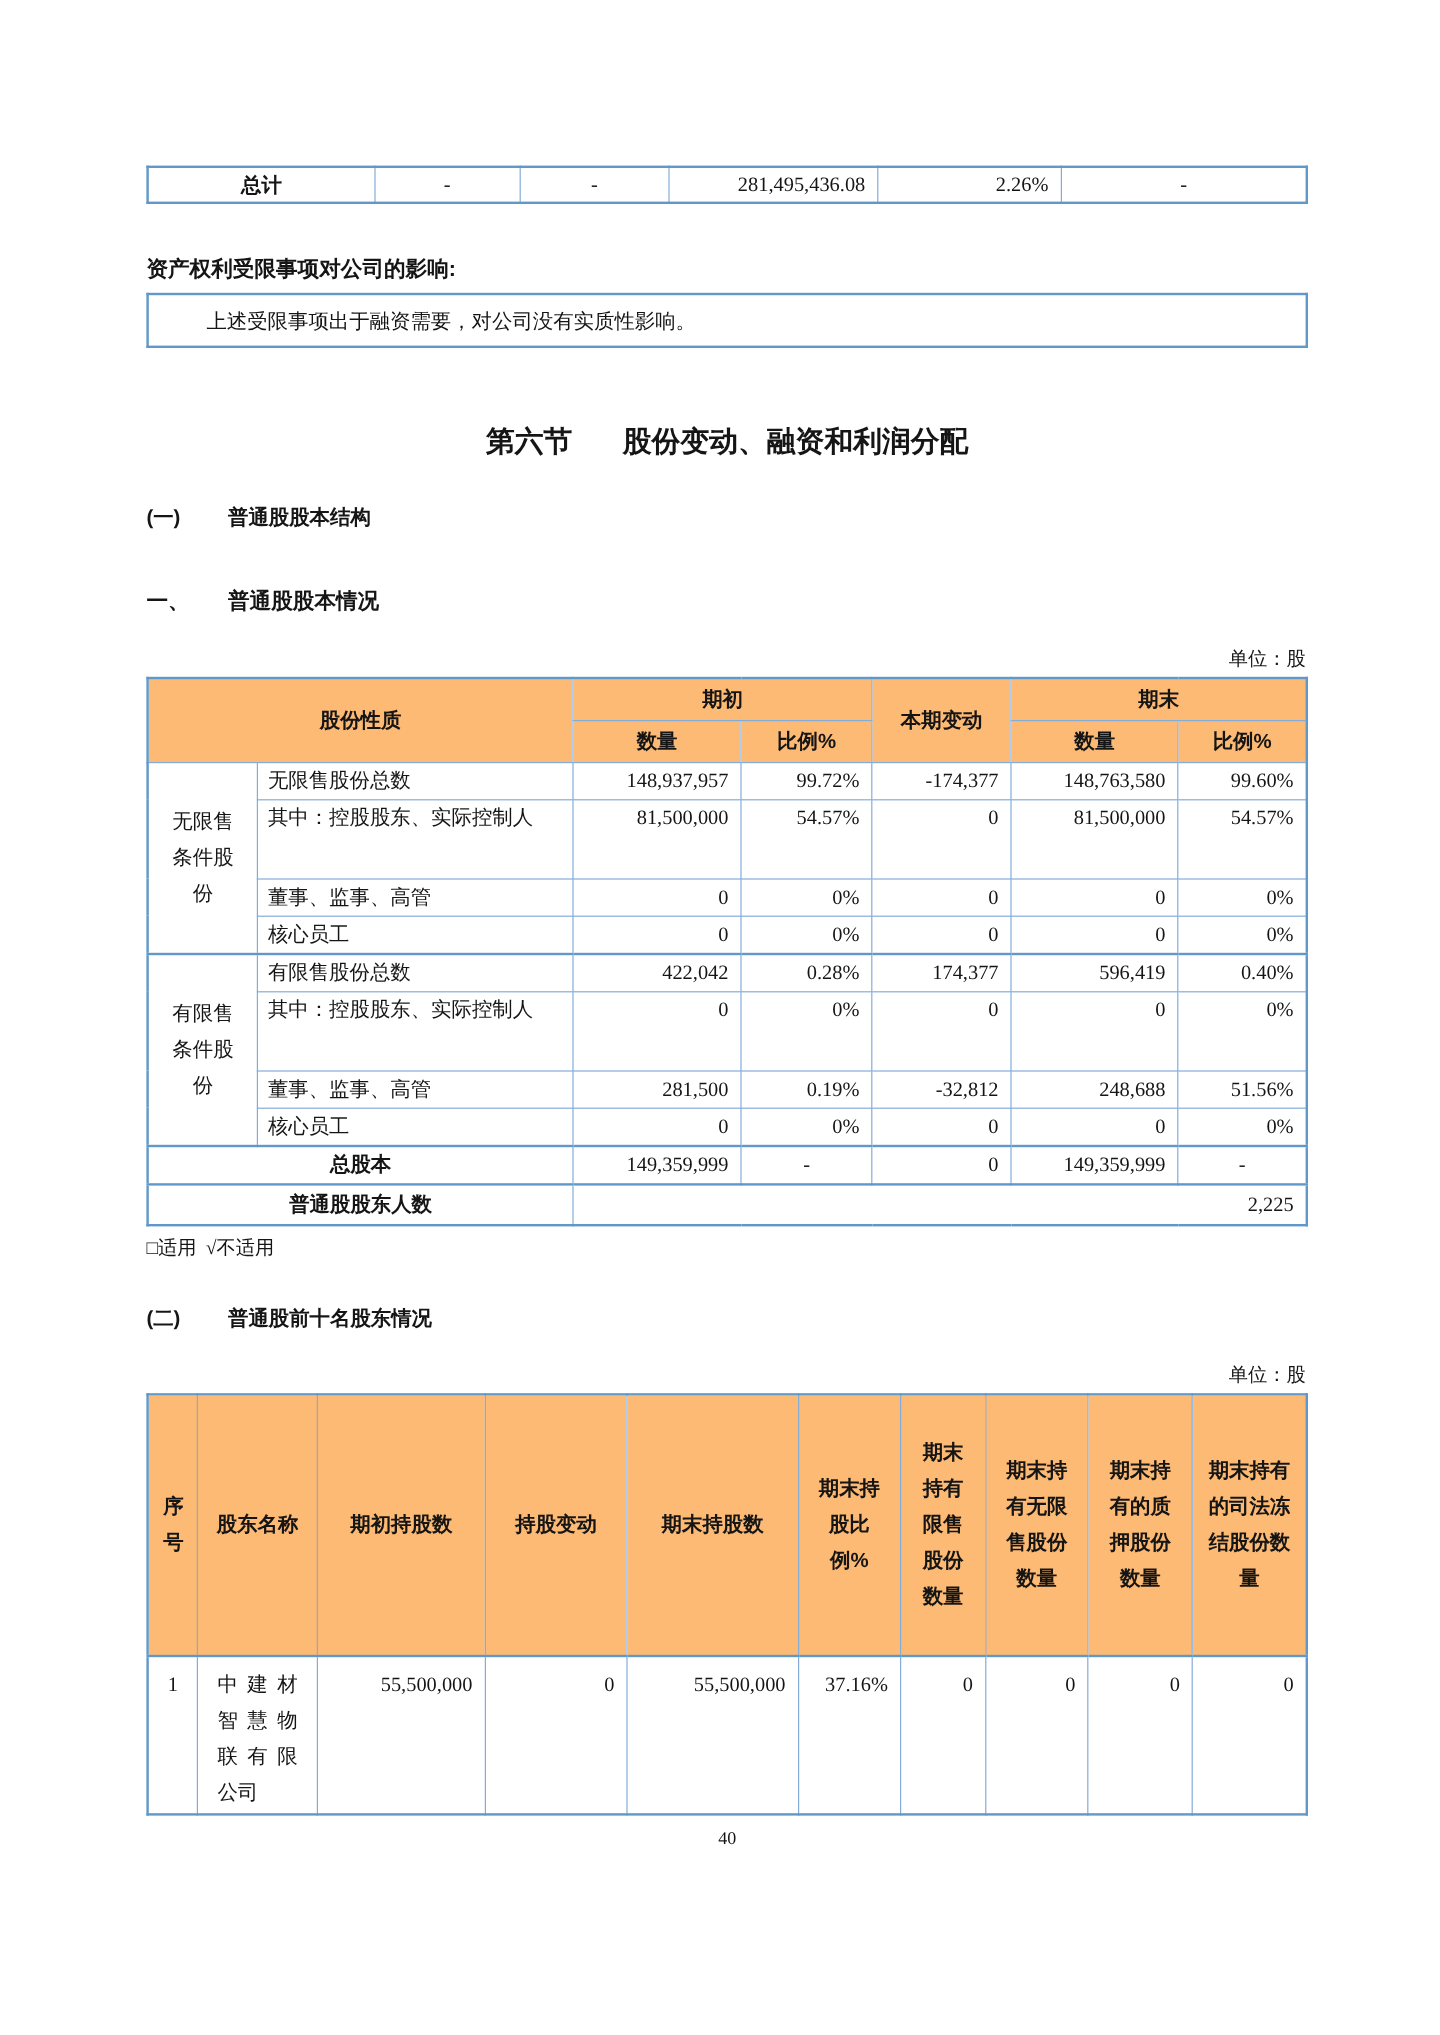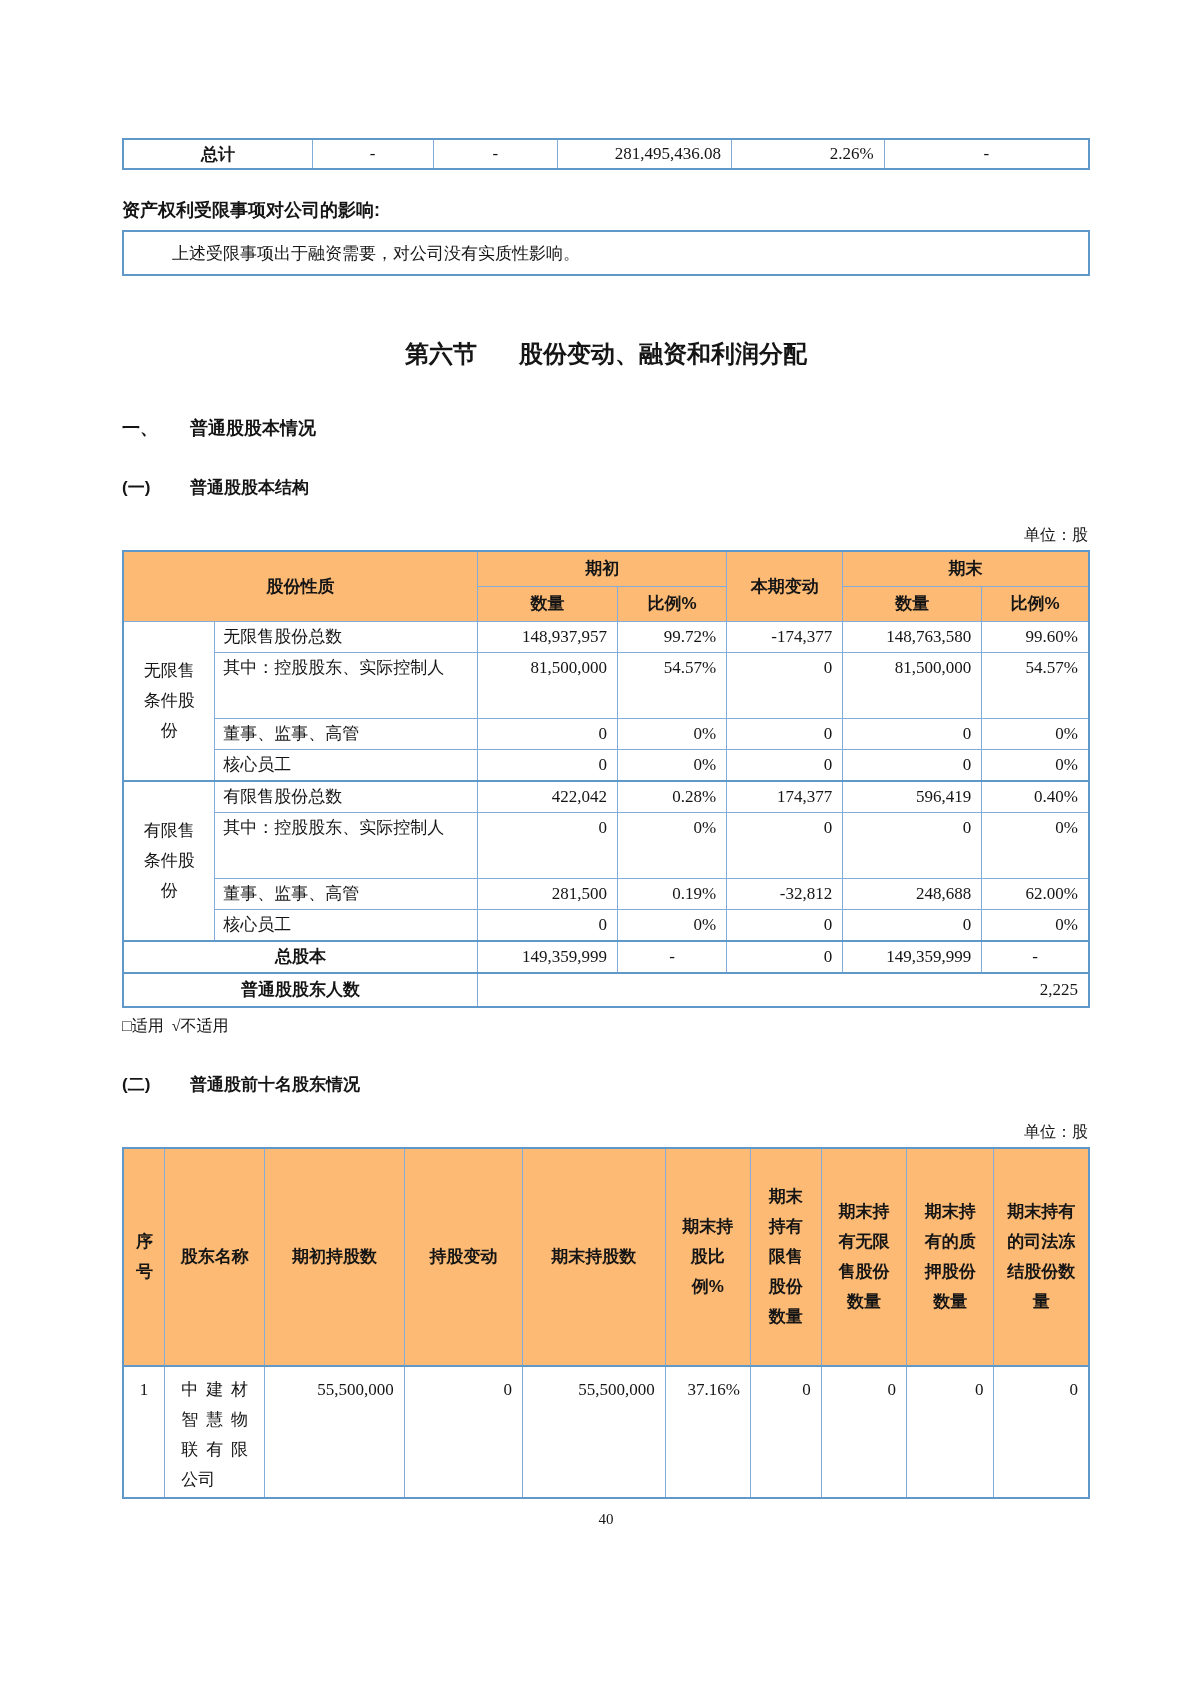--- a/index.html
+++ b/index.html
@@ -18,21 +18,21 @@
     background:#fdba74; font-family:"Liberation Sans","DejaVu Sans",sans-serif;
     font-weight:700; text-align:center; padding:2px 4px;
   }
   .c { text-align:center; } .r { text-align:right; }
   .b { font-weight:700; font-family:"Liberation Sans","DejaVu Sans",sans-serif; }
 
   
   table.mini tr { height:30px;border-radius:15px; }
 
   
-  .h-impact { margin-top:28px; font-size:18px; font-weight:700;
+  .h-impact { margin-top:42px; font-size:18px; font-weight:700;
     font-family:"Liberation Sans","DejaVu Sans",sans-serif; }
   table.box { margin-top:8px; }
   table.box td { height:38px; padding-left:48px; font-size:17px; }
 
   
   .chapter { margin-top:62px; text-align:center; font-size:24px; font-weight:700;
     font-family:"Liberation Sans","DejaVu Sans",sans-serif; }
   .chapter .gap { display:inline-block; width:42px; }
   .hrow { font-family:"Liberation Sans","DejaVu Sans",sans-serif; font-weight:700; }
   .h-l1 { margin-top:46px; font-size:18px; }
@@ -117,26 +117,26 @@
         <tr>
       <td>上述受限事项出于融资需要，对公司没有实质性影响。</td>
     </tr>
   </tbody>
     </table>
 
   <div class="chapter">
     <span>第六节</span><span class="gap"></span><span>股份变动、融资和利润分配</span>
   </div>
 
+  <div class="hrow h-l2">
+    <span class="num">(一)</span><span>普通股股本结构</span>
+  </div>
+
   <div class="hrow h-l1">
     <span class="num">一、</span><span>普通股股本情况</span>
-  </div>
-
-  <div class="hrow h-l2">
-    <span class="num">(一)</span><span>普通股股本结构</span>
   </div>
 
   <div class="unit">单位：股</div>
 
   <table class="t share">
     <colgroup>
       <col class="g">
         <col class="lb">
         <col class="q1">
         <col class="p1">
@@ -212,21 +212,21 @@
         <td class="r">0</td>
         <td class="r">0</td>
         <td class="r">0%</td>
       </tr>
       <tr class="rh3">
         <td class="lab">董事、监事、高管</td>
         <td class="r">281,500</td>
         <td class="r">0.19%</td>
         <td class="r">-32,812</td>
         <td class="r">248,688</td>
-        <td class="r">62.00%</td>
+        <td class="r">51.56%</td>
       </tr>
       <tr class="rh3">
         <td class="lab">核心员工</td>
         <td class="r">0</td>
         <td class="r">0%</td>
         <td class="r">0</td>
         <td class="r">0</td>
         <td class="r">0%</td>
       </tr>
       <tr class="rh4 sep">

